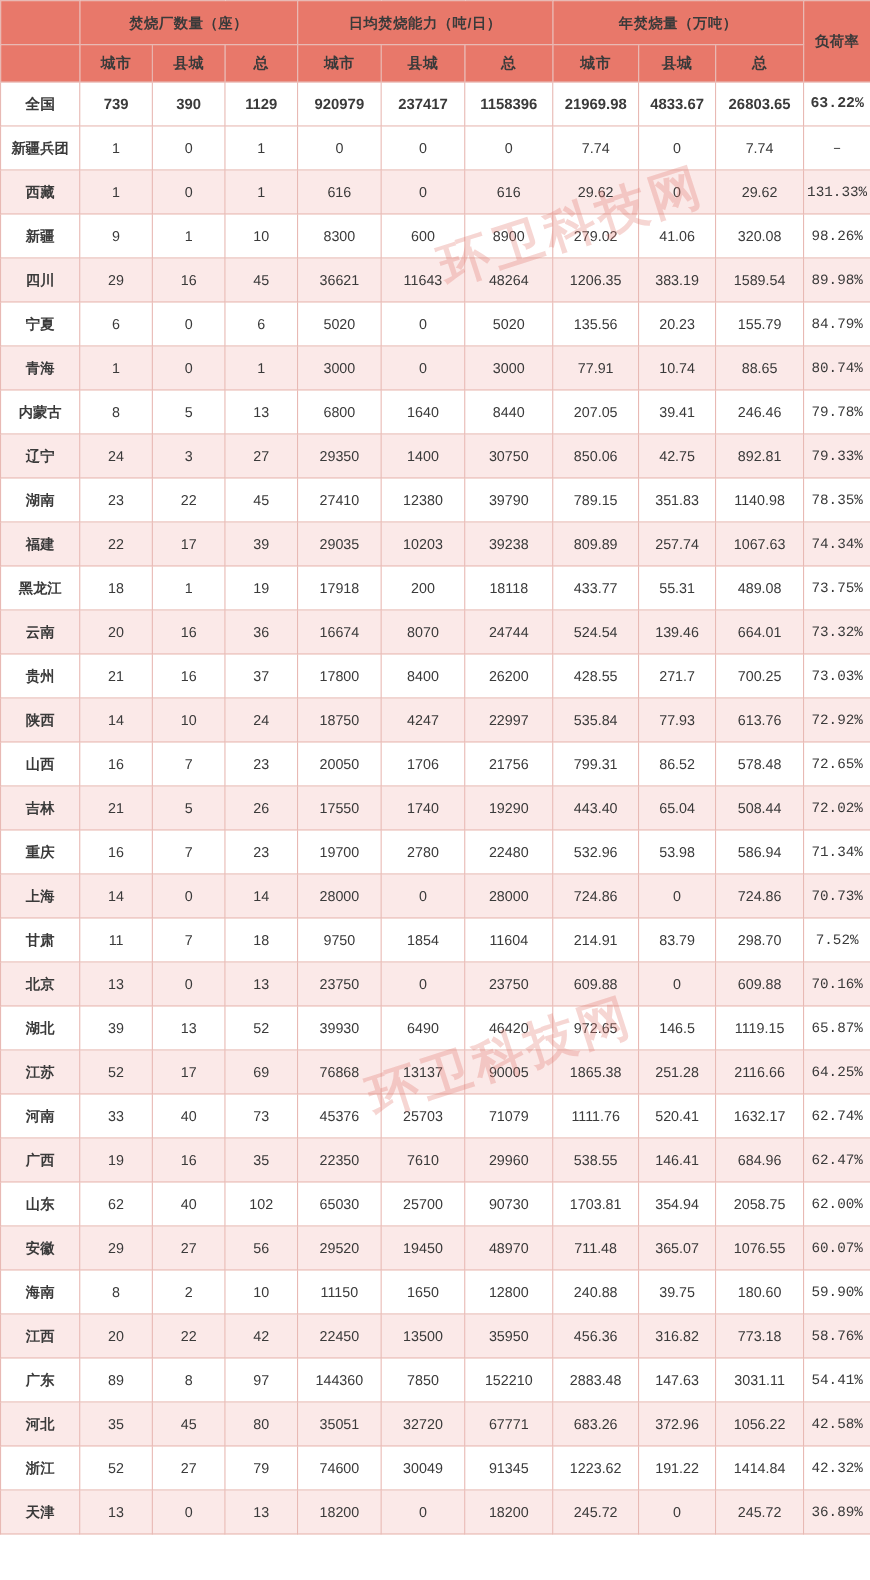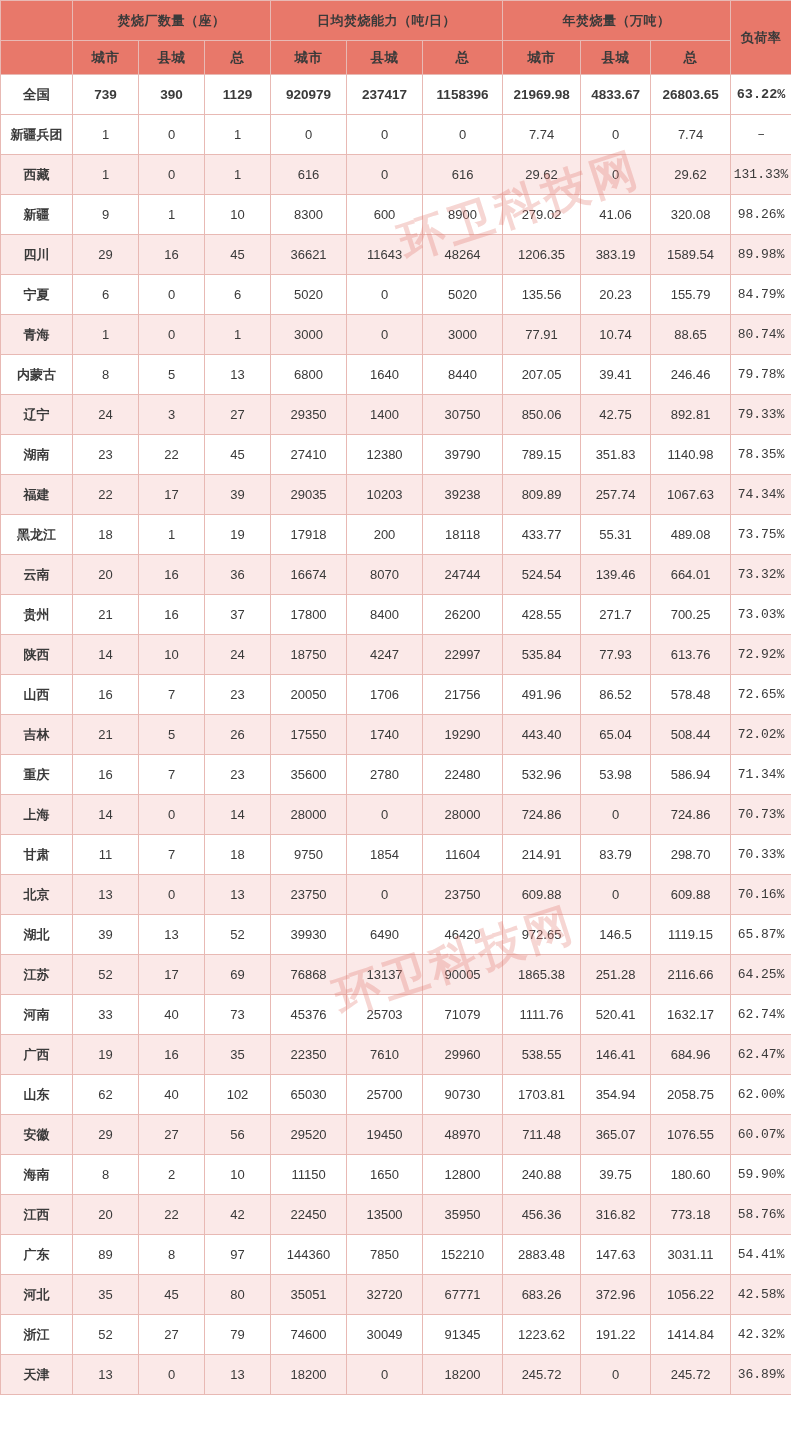--- a/index.html
+++ b/index.html
@@ -340,21 +340,21 @@
           <td class="rate">72.92%</td>
         </tr>
         <tr class="plain">
           <td class="region">山西</td>
           <td>16</td>
           <td>7</td>
           <td>23</td>
           <td>20050</td>
           <td>1706</td>
           <td>21756</td>
-          <td>491.96</td>
+          <td>799.31</td>
           <td>86.52</td>
           <td>578.48</td>
           <td class="rate">72.65%</td>
         </tr>
         <tr class="shade">
           <td class="region">吉林</td>
           <td>21</td>
           <td>5</td>
           <td>26</td>
           <td>17550</td>
@@ -363,21 +363,21 @@
           <td>443.40</td>
           <td>65.04</td>
           <td>508.44</td>
           <td class="rate">72.02%</td>
         </tr>
         <tr class="plain">
           <td class="region">重庆</td>
           <td>16</td>
           <td>7</td>
           <td>23</td>
-          <td>35600</td>
+          <td>19700</td>
           <td>2780</td>
           <td>22480</td>
           <td>532.96</td>
           <td>53.98</td>
           <td>586.94</td>
           <td class="rate">71.34%</td>
         </tr>
         <tr class="shade">
           <td class="region">上海</td>
           <td>14</td>
@@ -395,21 +395,21 @@
           <td class="region">甘肃</td>
           <td>11</td>
           <td>7</td>
           <td>18</td>
           <td>9750</td>
           <td>1854</td>
           <td>11604</td>
           <td>214.91</td>
           <td>83.79</td>
           <td>298.70</td>
-          <td class="rate">70.33%</td>
+          <td class="rate">7.52%</td>
         </tr>
         <tr class="shade">
           <td class="region">北京</td>
           <td>13</td>
           <td>0</td>
           <td>13</td>
           <td>23750</td>
           <td>0</td>
           <td>23750</td>
           <td>609.88</td>

